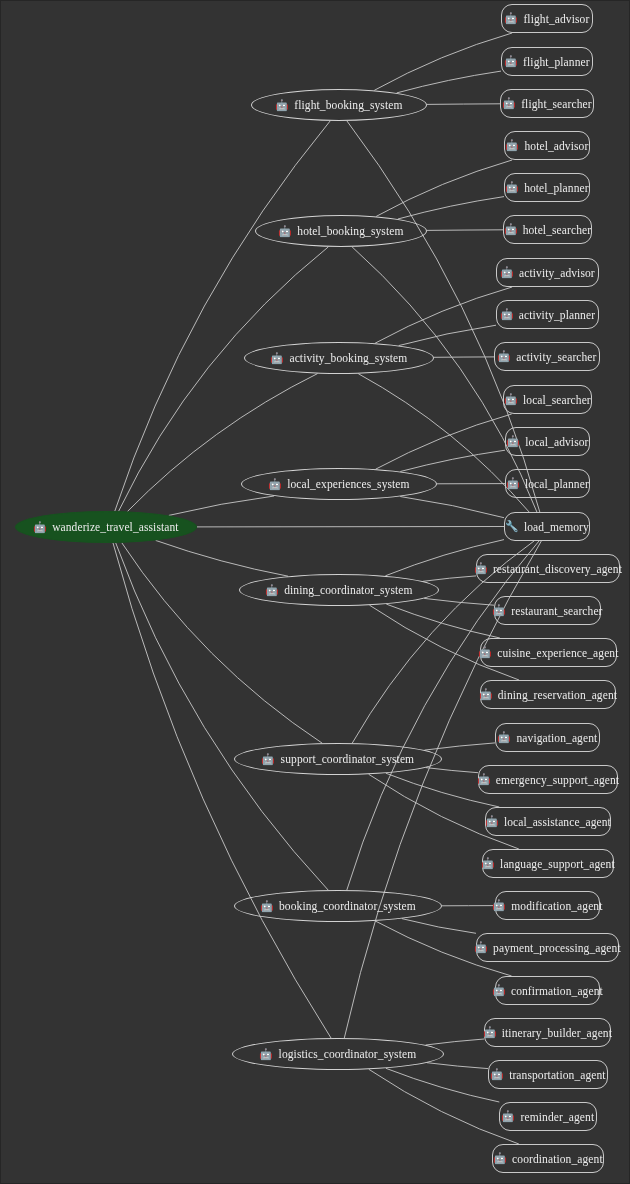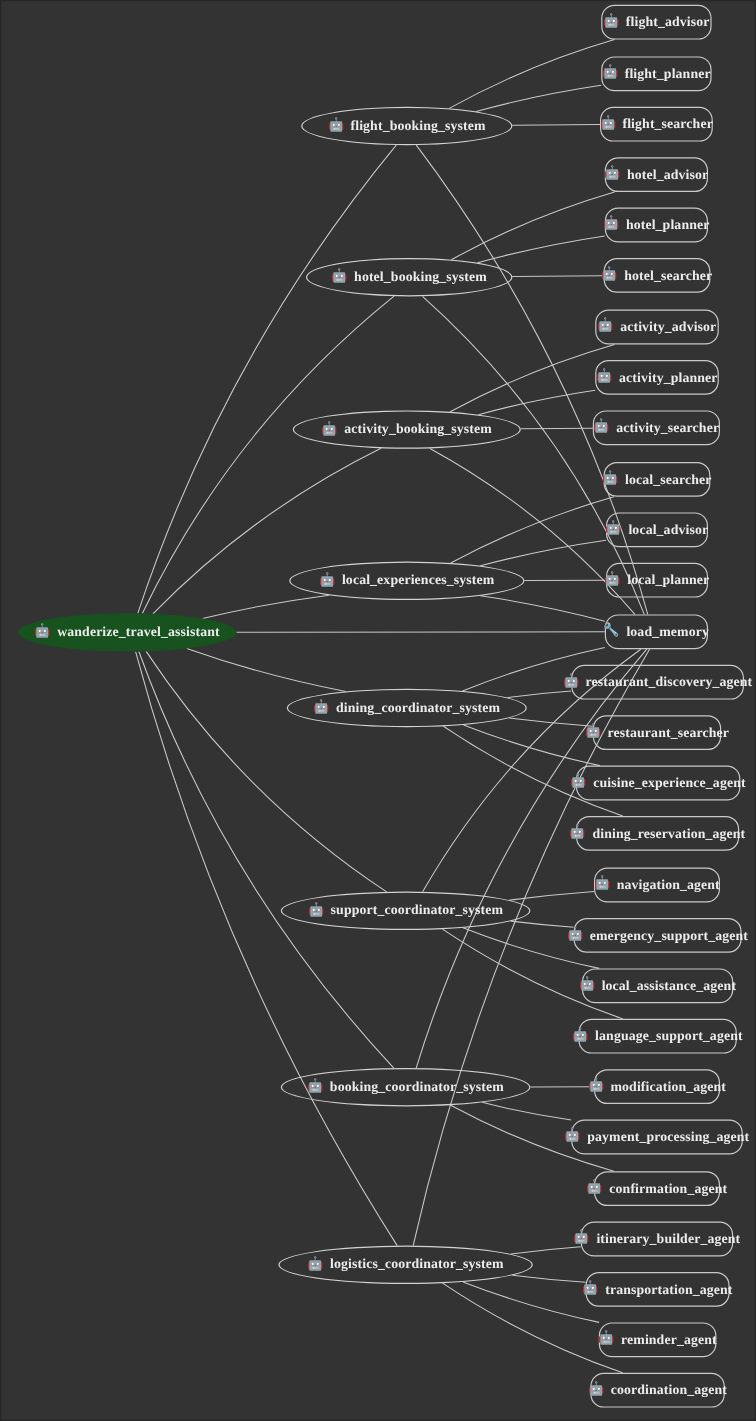--- a/index.html
+++ b/index.html
@@ -35,21 +35,21 @@
     font-size: 11.5px;
     letter-spacing: 0.1px;
   }
   .node .ico {
     font-size: 11px;
     line-height: 1;
     margin-right: 5px;
     display: inline-block;
     transform: translateY(-0.5px);
   }
-  .node .lbl { display: inline-block; font-weight: bold; }
+  .node .lbl { display: inline-block; }
 
   
   .node.root {
     background: #17521f;
     border: 1px solid #17521f;
     border-radius: 50% / 50%;
   }
   
   .node.sys {
     background: transparent;

